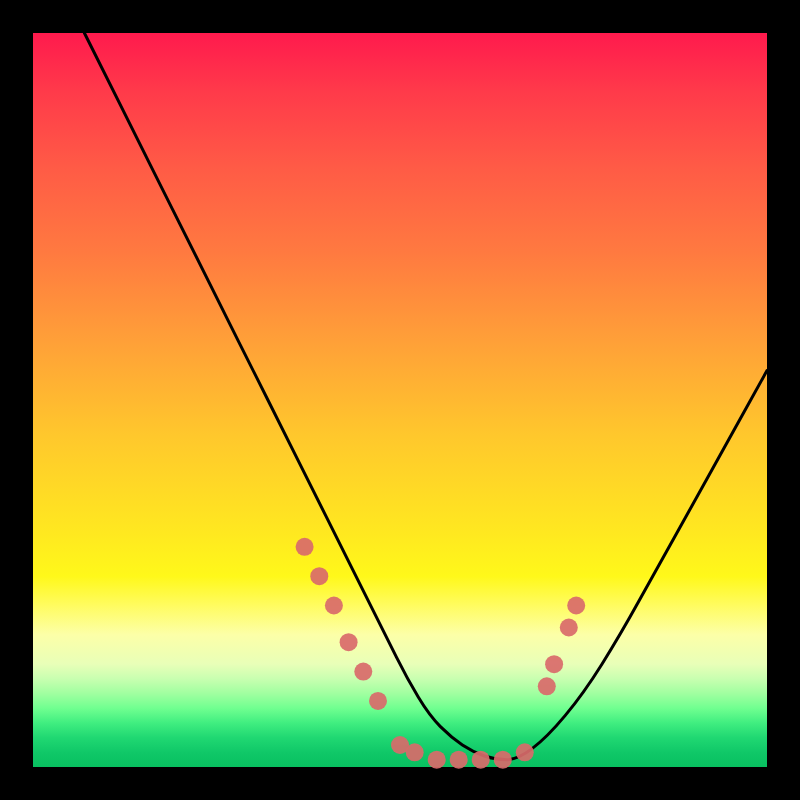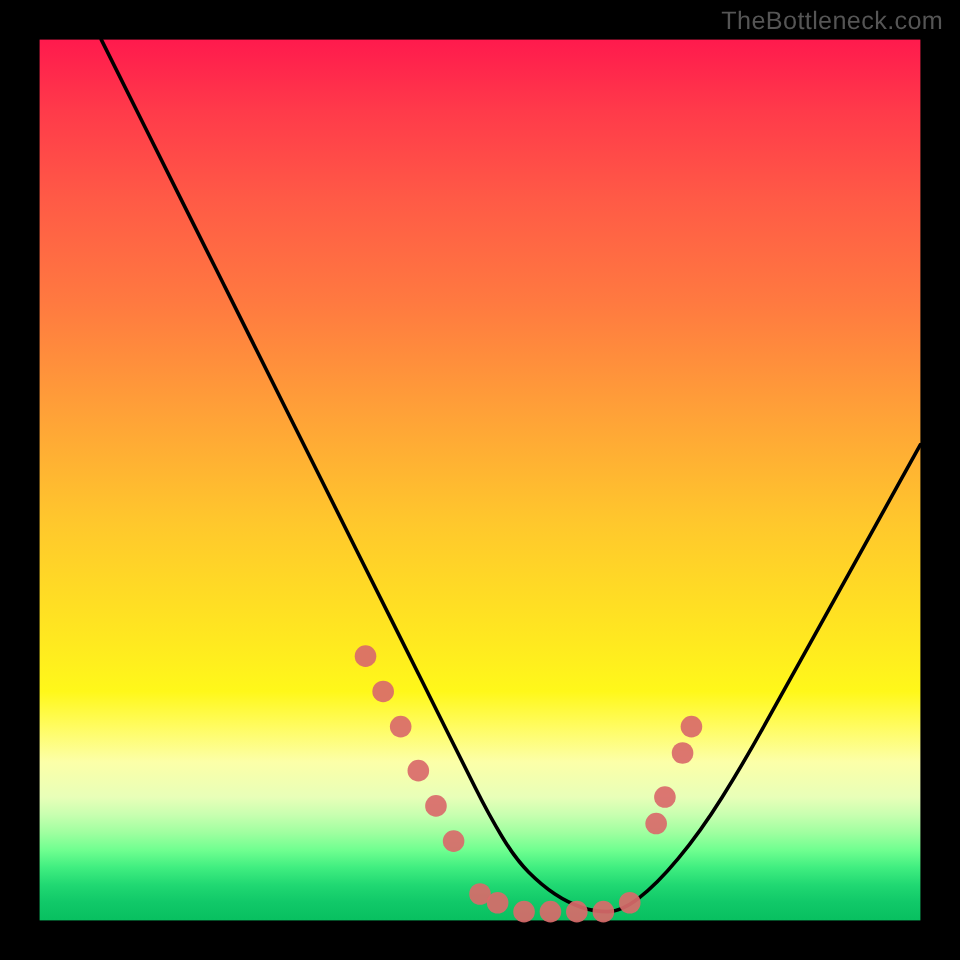--- a/index.html
+++ b/index.html
@@ -88,14 +88,13 @@
           <circle cx="447.7" cy="726.7" r="9" fill="#d96a6a" fill-opacity="0.92"></circle>
           <circle cx="469.8" cy="726.7" r="9" fill="#d96a6a" fill-opacity="0.92"></circle>
           <circle cx="491.8" cy="719.3" r="9" fill="#d96a6a" fill-opacity="0.92"></circle>
           <circle cx="513.8" cy="653.3" r="9" fill="#d96a6a" fill-opacity="0.92"></circle>
           <circle cx="521.1" cy="631.2" r="9" fill="#d96a6a" fill-opacity="0.92"></circle>
           <circle cx="535.8" cy="594.5" r="9" fill="#d96a6a" fill-opacity="0.92"></circle>
           <circle cx="543.2" cy="572.5" r="9" fill="#d96a6a" fill-opacity="0.92"></circle>
         </g>
     </svg>
   </div>
-  <div class="watermark">TheBottleneck.com</div>
 </div>
 
 </body></html>

